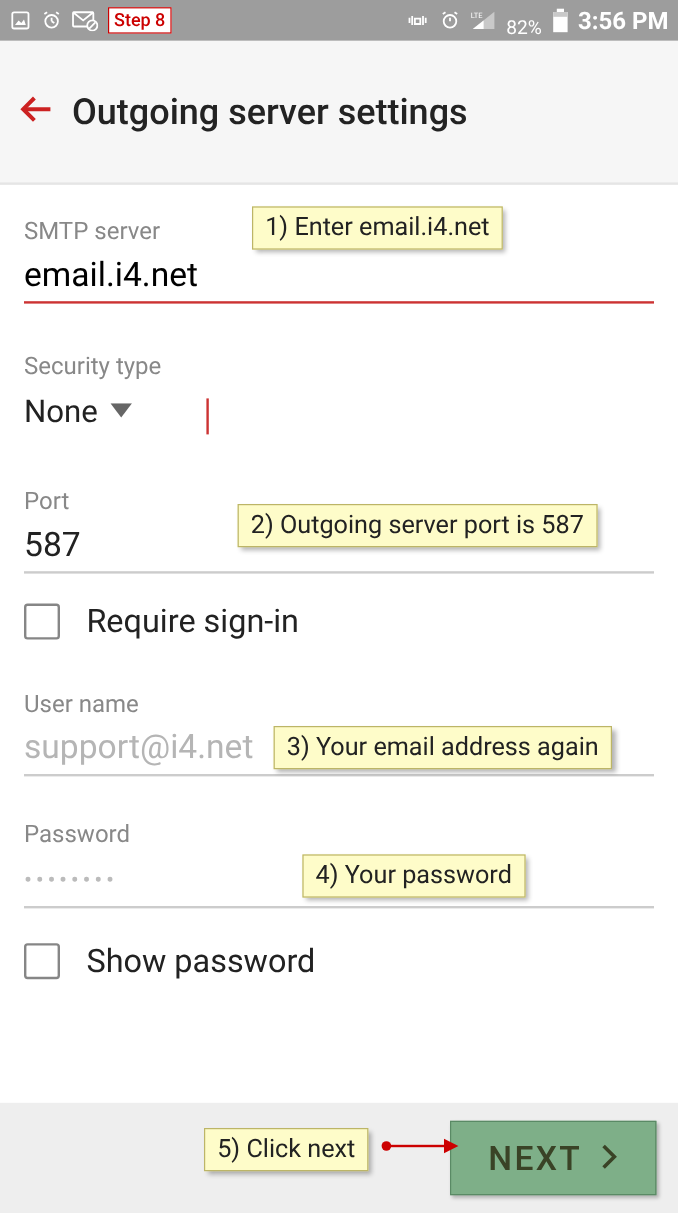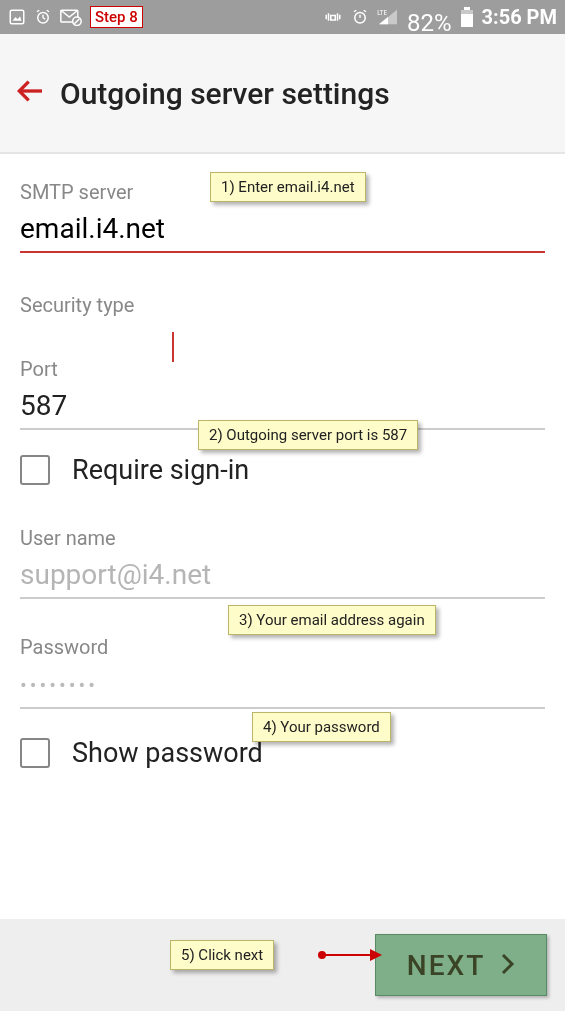--- a/index.html
+++ b/index.html
@@ -11,21 +11,21 @@
     height: 34px; background: #9d9d9d; color: #fff;
     display: flex; align-items: center; justify-content: space-between;
     padding: 0 8px; font-size: 18px; gap: 40px;
   }
   .status-left, .status-right { display: flex; align-items: center; gap: 8px; }
   .status-left svg, .status-right svg { display: block; }
   .step-badge {
     background: #fff; color: #c00; border: 1px solid #c00;
     font-size: 15px; padding: 1px 4px; font-weight: 500;
   }
-  .battery-pct { font-size: 24px; margin-top: 11px; }
+  .battery-pct { font-size: 16px; margin-top: 11px; }
   .clock { font-size: 20px; font-weight: bold; }
 
   
   .title-bar {
     height: 120px; background: #f6f6f6; border-bottom: 2px solid #e5e5e5;
     display: flex; align-items: center; padding: 0 14px;
   }
   .back-arrow { color: #c22; margin-right: 14px; }
   .title-text { font-size: 30px; font-weight: 500; color: #232323; }
 
@@ -69,21 +69,21 @@
   .next-btn {
     width: 172px; height: 62px; background: #7eaf88; color: #3a4326;
     border: 1px solid #5a8a65; display: flex; align-items: center; justify-content: center;
     gap: 16px; font-size: 28px; font-weight: 500; letter-spacing: 2px;
     box-shadow: 2px 2px 3px rgba(0,0,0,.25);
   }
 
   
   .callout {
     position: absolute; background: #fefcc9; border: 1px solid #bcb567;
-    padding: 5px 10px; font-size: 15px; color: #222;
+    padding: 5px 10px; font-size: 21px; color: #222;
     box-shadow: 3px 3px 4px rgba(0,0,0,.3);
     white-space: nowrap;
   }
   .arrow-line {
     position: absolute; height: 2px; background: #c00;
   }
   .arrow-head {
     position: absolute; width: 0; height: 0;
     border-top: 6px solid transparent; border-bottom: 6px solid transparent;
     border-left: 12px solid #c00;
@@ -168,20 +168,28 @@
   </div>
 
   <div class="content">
 
     <div class="field-label">SMTP server</div>
     <input class="field-input accent" value="email.i4.net" style="">
     <div class="caret"></div>
 
     <div style="height:26px;"></div>
     <div class="field-label">Security type</div>
+    <div class="dropdown-row">
+      <span class="dropdown-value">None</span>
+      <span class="dropdown-caret">
+        <svg width="18" height="14" viewBox="0 0 18 14">
+            <polygon points="0,0 18,0 9,12" fill="#666"></polygon>
+          </svg>
+      </span>
+    </div>
 
     <div style="height:26px;"></div>
     <div class="field-label">Port</div>
     <input class="field-input" value="587" style="">
 
     <div class="check-row">
       <div class="check-box"></div>
       <span class="check-label">Require sign-in</span>
     </div>
 

